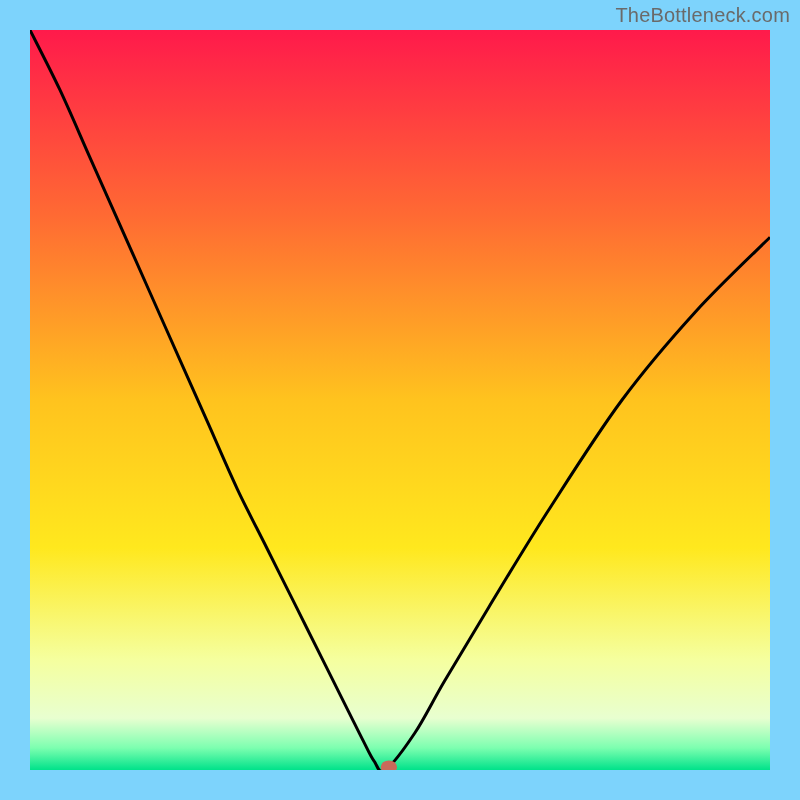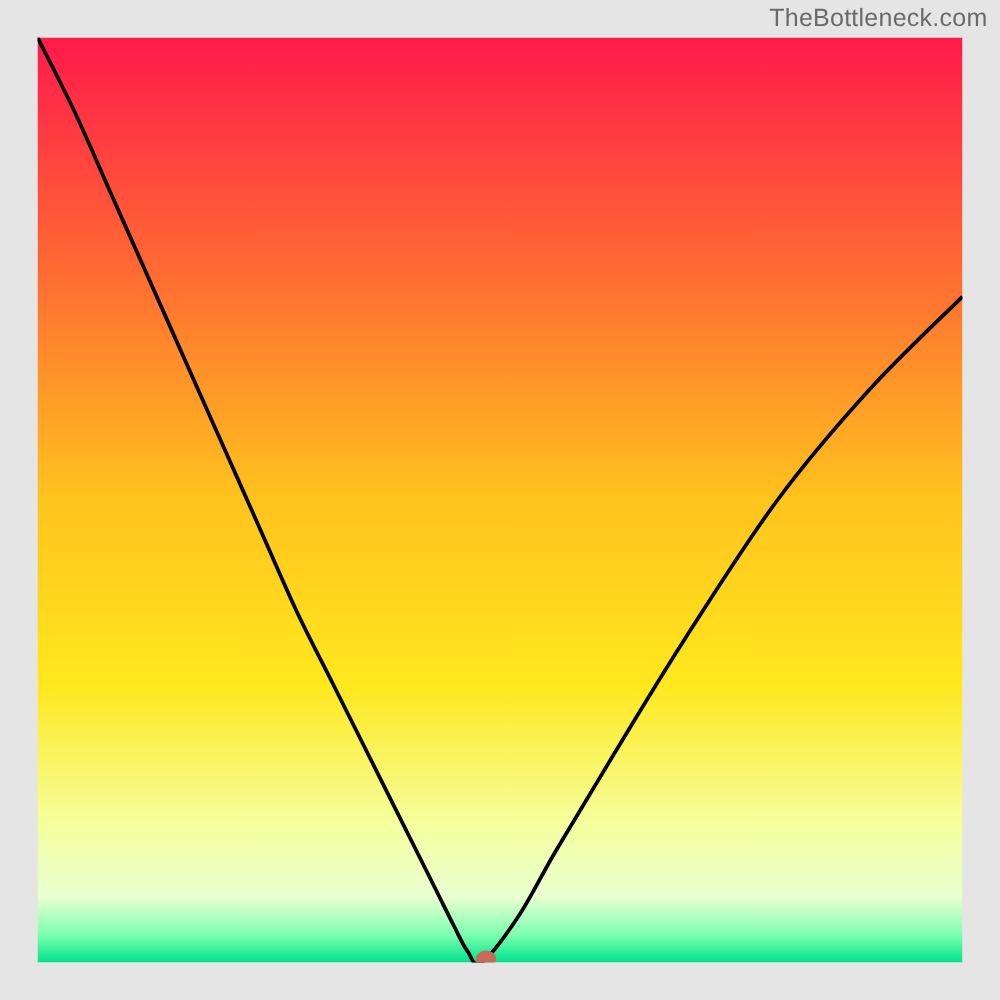--- a/index.html
+++ b/index.html
@@ -6,21 +6,21 @@
     margin: 0;
     padding: 0;
     width: 800px;
     height: 800px;
     overflow: hidden;
     font-family: Arial, Helvetica, sans-serif;
   }
   .frame {
     width: 800px;
     height: 800px;
-    background: #e5e5e5;
+    background: #7dd3fc;
     position: relative;
   }
   .attribution {
     position: absolute;
     top: 4px;
     right: 10px;
     color: #6a6a6a;
     font-size: 20px;
     font-weight: 500;
     letter-spacing: 0.2px;

